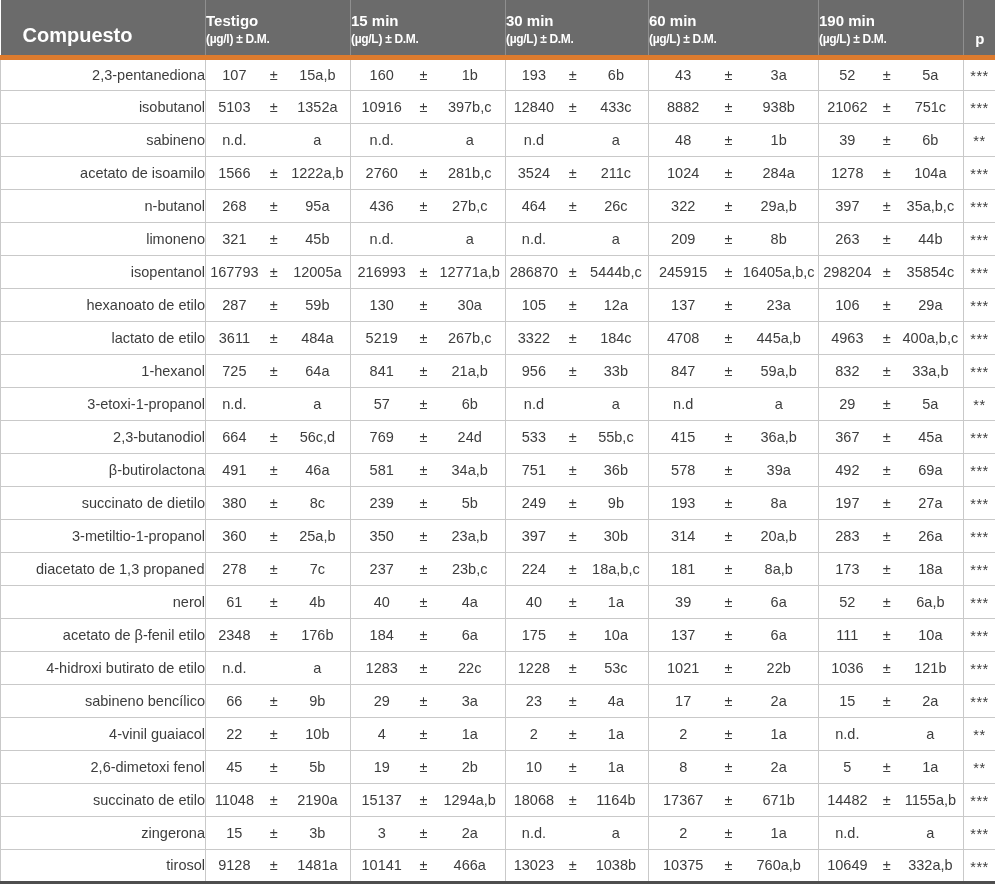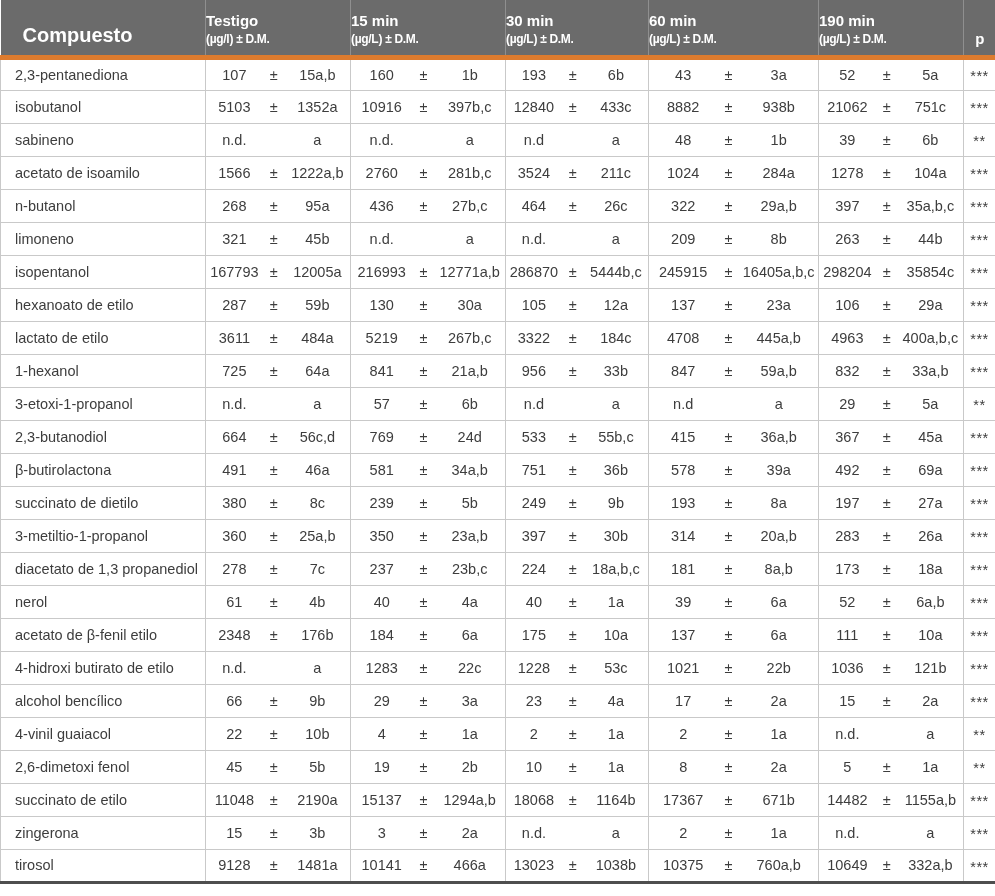--- a/index.html
+++ b/index.html
@@ -50,21 +50,21 @@
   }
 
   
   tbody td {
     border: 1px solid #c9c9c9;
     height: 33px;
     font-size: 14.5px;
     white-space: nowrap;
     overflow: hidden;
   }
-  .td-compound { padding-left: 14px; text-align: left; }
+  .td-compound { padding-left: 35px; text-align: right; }
   .td-measure { padding: 0; }
   .measure-flex {
     display: flex;
     align-items: center;
     height: 100%;
     width: 100%;
   }
   .val  { flex: 1.0; text-align: center; }
   .pm   { width: 22px; text-align: center; flex: none; }
   .dev  { flex: 1.15; text-align: center; }
@@ -965,21 +965,21 @@
     <div class="measure-flex">
       <span class="val">1036</span>
       <span class="pm">±</span>
       <span class="dev">121b</span>
     </div>
   </td>
 <td class="td-p">***</td>
   </tr>
 
   <tr>
-    <td class="td-compound">alcohol bencílico</td>
+    <td class="td-compound">sabineno bencílico</td>
 
   <td class="td-measure">
     <div class="measure-flex">
       <span class="val">66</span>
       <span class="pm">±</span>
       <span class="dev">9b</span>
     </div>
   </td>
 
   <td class="td-measure">

